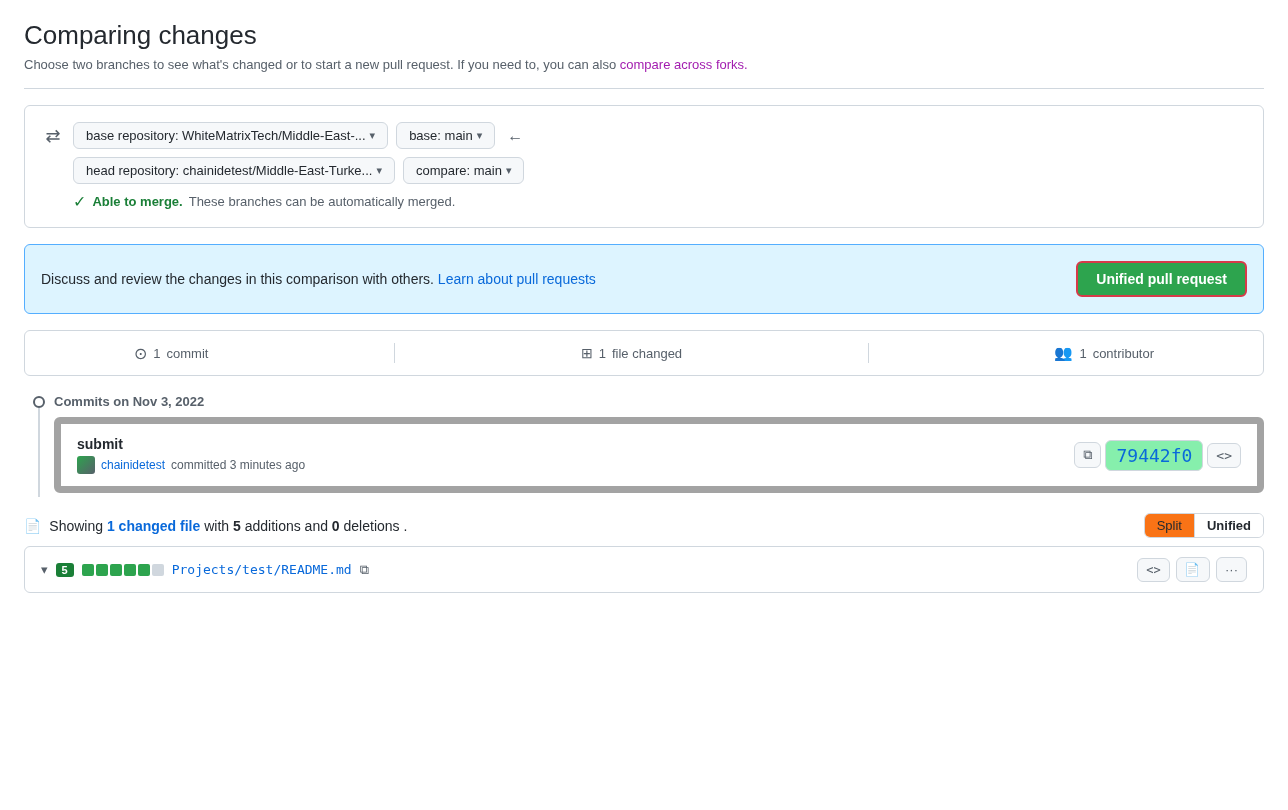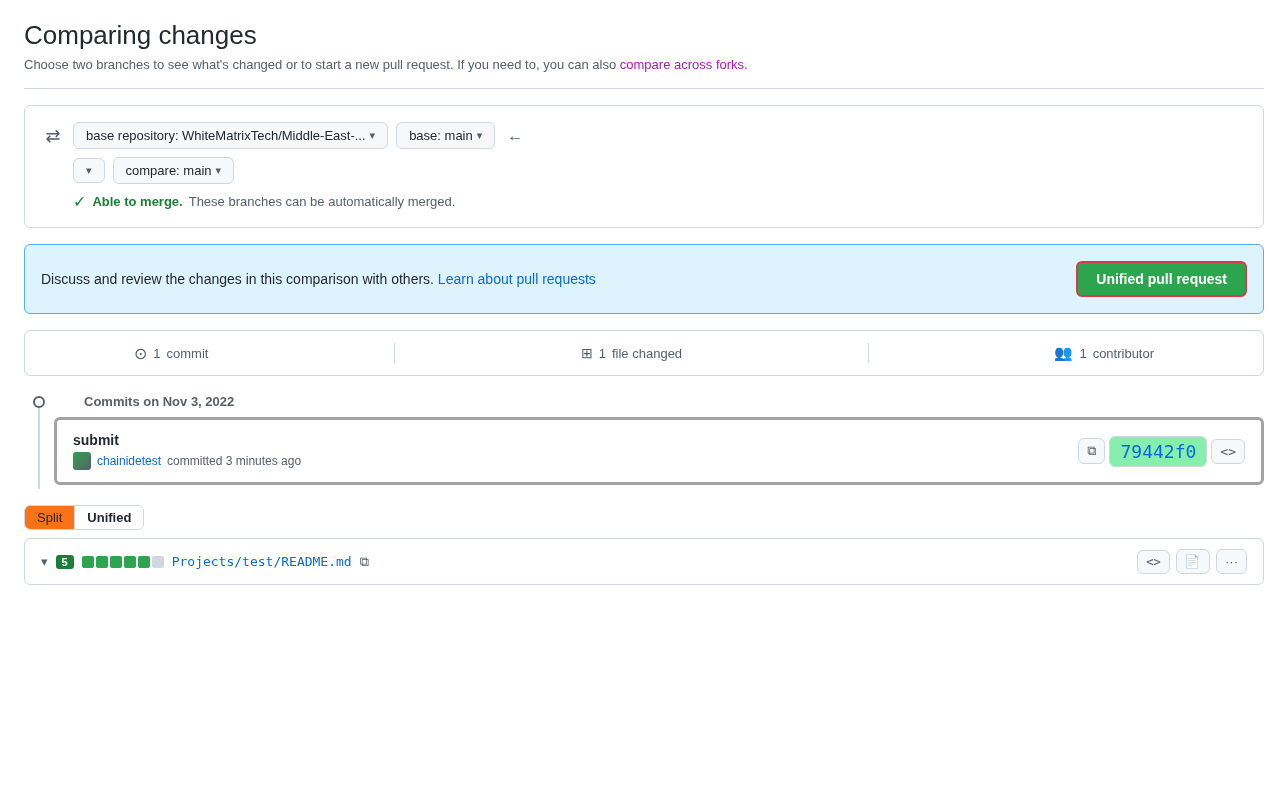--- a/index.html
+++ b/index.html
@@ -170,24 +170,23 @@
     .commits-content {
       flex: 1;
       padding-top: 0;
     }
     .commits-date {
       font-size: 13px;
       font-weight: 600;
       color: #57606a;
       margin-bottom: 8px;
       margin-top: 2px;
-      margin-left: 30px;
     }
     .commit-card {
-      border: 3px solid #a3a3a3;
+      border: 7px solid #a3a3a3;
       border-radius: 6px;
       padding: 12px 16px;
       display: flex;
       align-items: center;
       justify-content: space-between;
       background: #fff;
       margin-bottom: 4px;
     }
     .commit-left { display: flex; flex-direction: column; gap: 4px; }
     .commit-title {
@@ -346,20 +345,21 @@
     </button>
     <button class="dropdown-btn">
       <span>base: main</span>
       <span class="caret">▾</span>
     </button>
     <button class="arrow-btn">←</button>
   </div>
 
   <div class="compare-row" style="padding-left: 32px;">
     <button class="dropdown-btn">
+      <span>head repository: chainidetest/Middle-East-Turke...</span>
       <span class="caret">▾</span>
     </button>
     <button class="dropdown-btn">
       <span>compare: main</span>
       <span class="caret">▾</span>
     </button>
   </div>
 
   <div class="merge-status">
     <span class="merge-check">✓</span>
@@ -421,20 +421,32 @@
           <button class="icon-btn">
             <span style="font-family:monospace;">&lt;&gt;</span>
           </button>
         </div>
       </div>
     </div>
   </div>
 </div>
 
 <div class="file-changes-header">
+  <div class="file-changes-text">
+    <span style="margin-right:4px;">📄</span>
+    <span>Showing </span>
+    <span class="blue bold" style="color:#0969da; font-weight:600; cursor:pointer;">1 changed file</span>
+    <span> with </span>
+    <span class="bold" style="font-weight:600;">5</span>
+    <span> additions</span>
+    <span> and </span>
+    <span class="bold" style="font-weight:600;">0</span>
+    <span> deletions</span>
+    <span>.</span>
+  </div>
   <div class="view-toggle">
     <button class="view-toggle-btn">Split</button>
     <button class="view-toggle-btn active">Unified</button>
   </div>
 </div>
 
 <div class="file-row">
   <div class="file-row-left">
     <span class="file-chevron">▾</span>
     <span class="file-count-badge">5</span>

